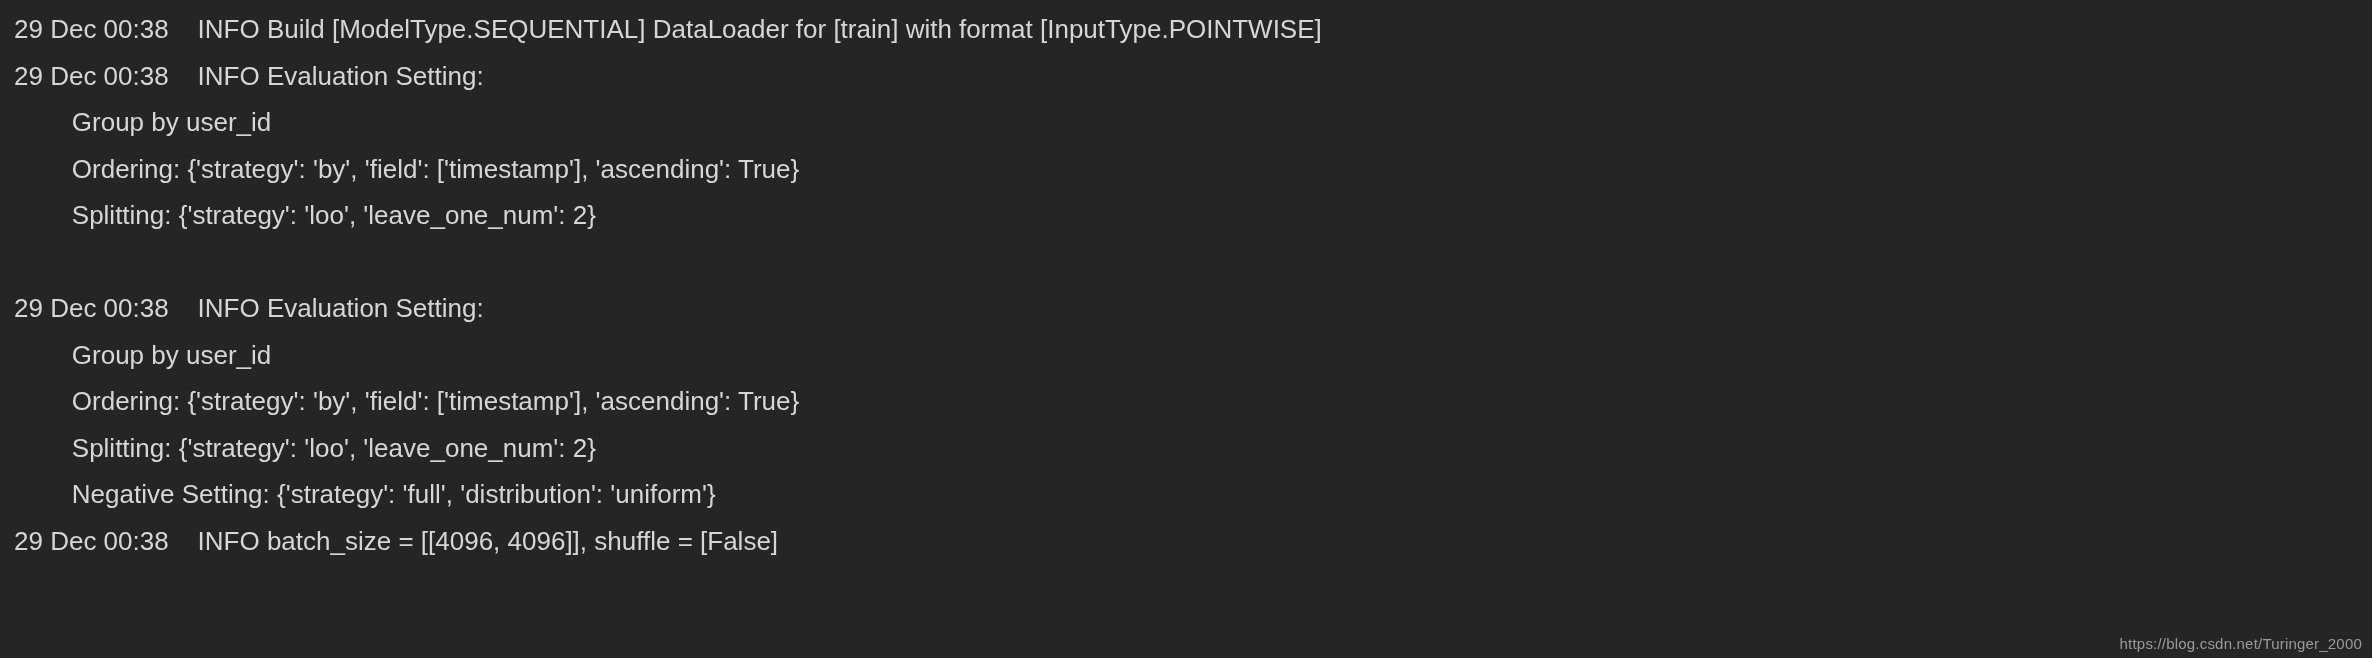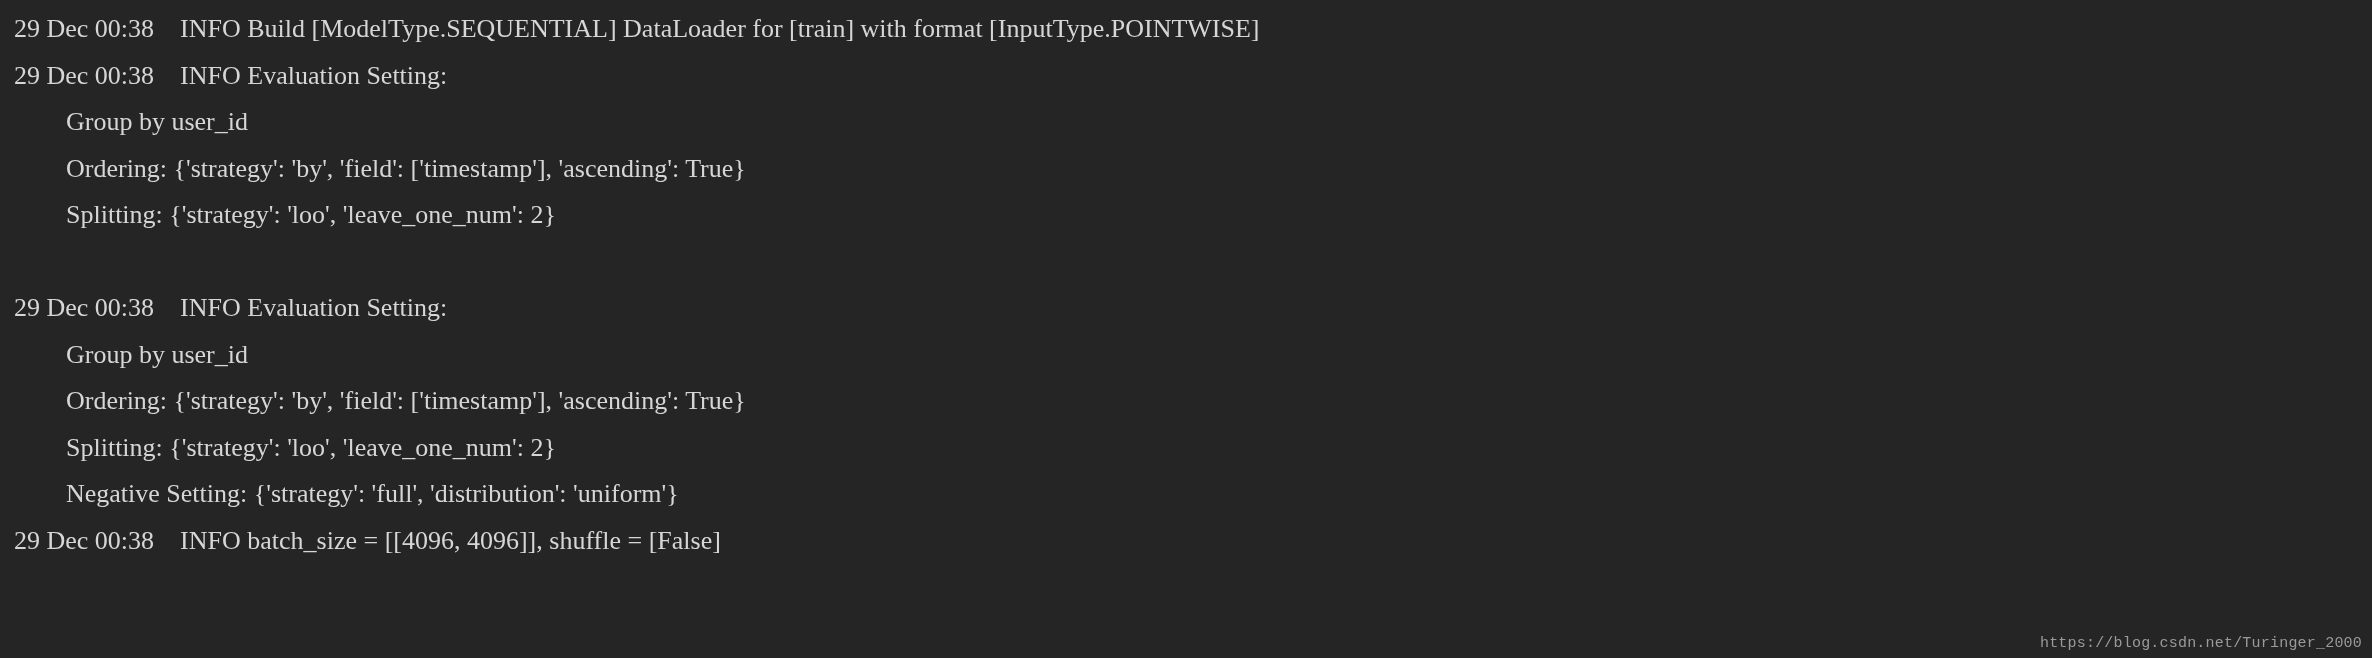--- a/index.html
+++ b/index.html
@@ -18,35 +18,35 @@
     position: relative;
     width: 2372px;
     height: 658px;
     background: #252526;
     box-sizing: border-box;
     padding: 6px 0 0 14px;
   }
   .log-line {
     display: block;
     white-space: pre;
-    font-family: Liberation Serif, serif;
+    font-family: Liberation Sans, sans-serif;
     font-size: 26px;
     line-height: 46.5px;
     letter-spacing: 0px;
     color: #d6d6d6;
     height: 46.5px;
   }
   .log-line.blank {
     color: transparent;
   }
   .watermark {
     position: absolute;
     right: 10px;
     bottom: 6px;
-    font-family: Liberation Mono, monospace;
+    font-family: Liberation Sans, sans-serif;
     font-size: 15px;
     color: #9a9a9a;
     letter-spacing: 0.2px;
     white-space: pre;
   }
 </style>
 </head>
 <body>
 
 <div id="terminal">

